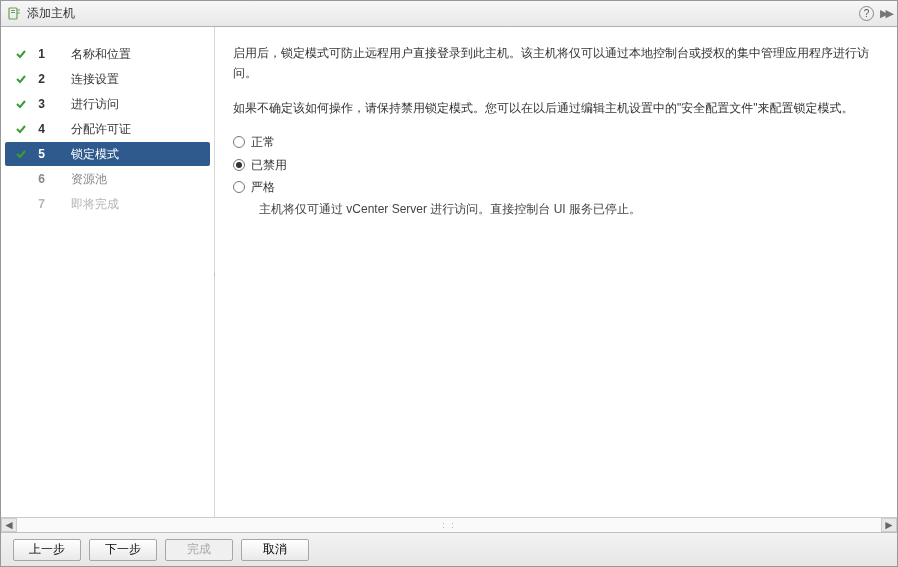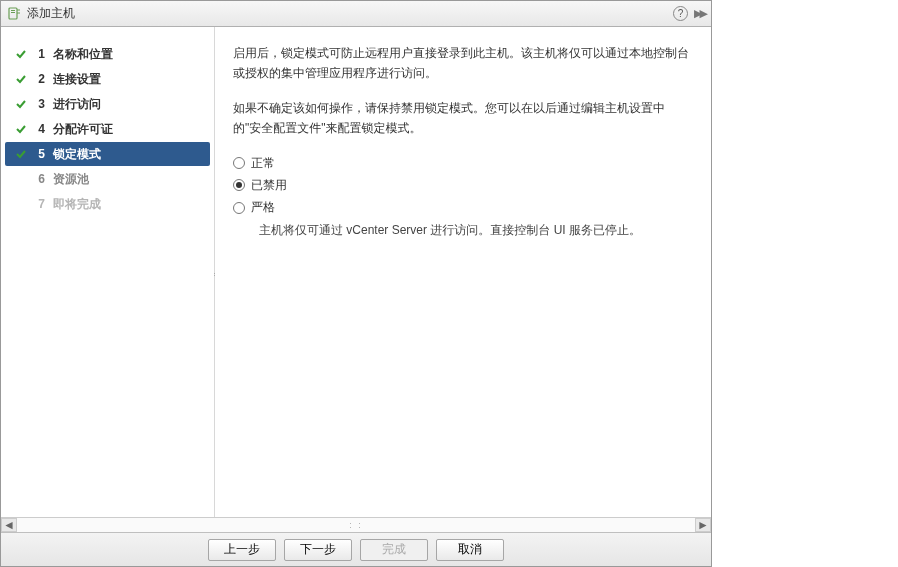--- a/index.html
+++ b/index.html
@@ -3,21 +3,21 @@
 <meta charset="utf-8">
 <style>
 * { box-sizing: border-box; margin: 0; padding: 0; }
 body {
   font-family: "Microsoft YaHei", Arial, sans-serif;
   font-size: 12px;
   color: #333;
   background: #fff;
 }
 .window {
-  width: 712px;
+  width: 898px;
   height: 567px;
   display: flex;
   flex-direction: column;
   border: 1px solid #999;
   position: relative;
 }
 .titlebar {
   height: 26px;
   background: linear-gradient(#f7f7f7, #e8e8e8);
   border-bottom: 1px solid #b0b0b0;
@@ -67,21 +67,21 @@
   cursor: pointer;
   margin: 1px 4px 1px 4px;
 }
 .step .check {
   width: 12px;
   display: inline-flex;
   justify-content: center;
 }
 .step .check svg { display: block; }
 .step .num { font-weight: bold; color: #333; width: 10px; text-align: right; }
-.step .lbl { font-weight: bold; color: #333; }
+.step .lbl { font-weight: normal; color: #333; margin-left: 18px; }
 .step.current {
   background: #2e5a8e;
   border-radius: 2px;
 }
 .step.current .num, .step.current .lbl { color: #fff; }
 .step.future .num, .step.future .lbl { color: #888; }
 .step.disabled .num, .step.disabled .lbl { color: #b5b5b5; }
 
 .content {
   flex: 1;
@@ -134,21 +134,21 @@
   position: absolute; left: 50%; top: 50%; transform: translate(-50%, -50%);
   color: #aaa; font-size: 9px; letter-spacing: 2px;
 }
 
 .footer {
   height: 34px;
   background: linear-gradient(#f3f3f3, #e6e6e6);
   border-top: 1px solid #bfbfbf;
   display: flex;
   align-items: center;
-  justify-content: center;
+  justify-content: flex-start;
   gap: 8px;
   padding: 0 12px;
 }
 .btn {
   min-width: 68px;
   height: 22px;
   border: 1px solid #a6a6a6;
   background: linear-gradient(#ffffff, #e9e9e9);
   border-radius: 2px;
   font-size: 12px;

